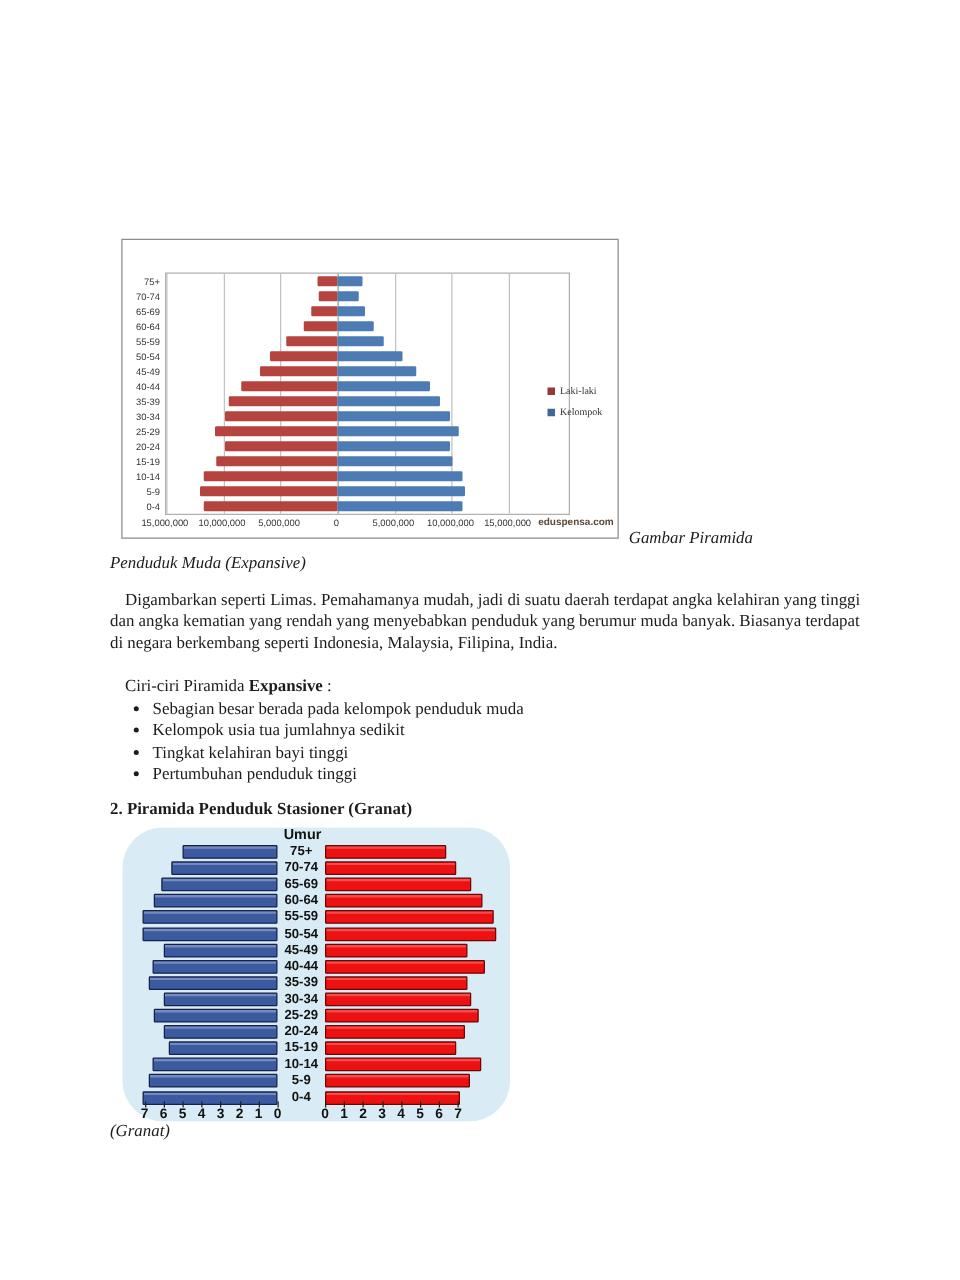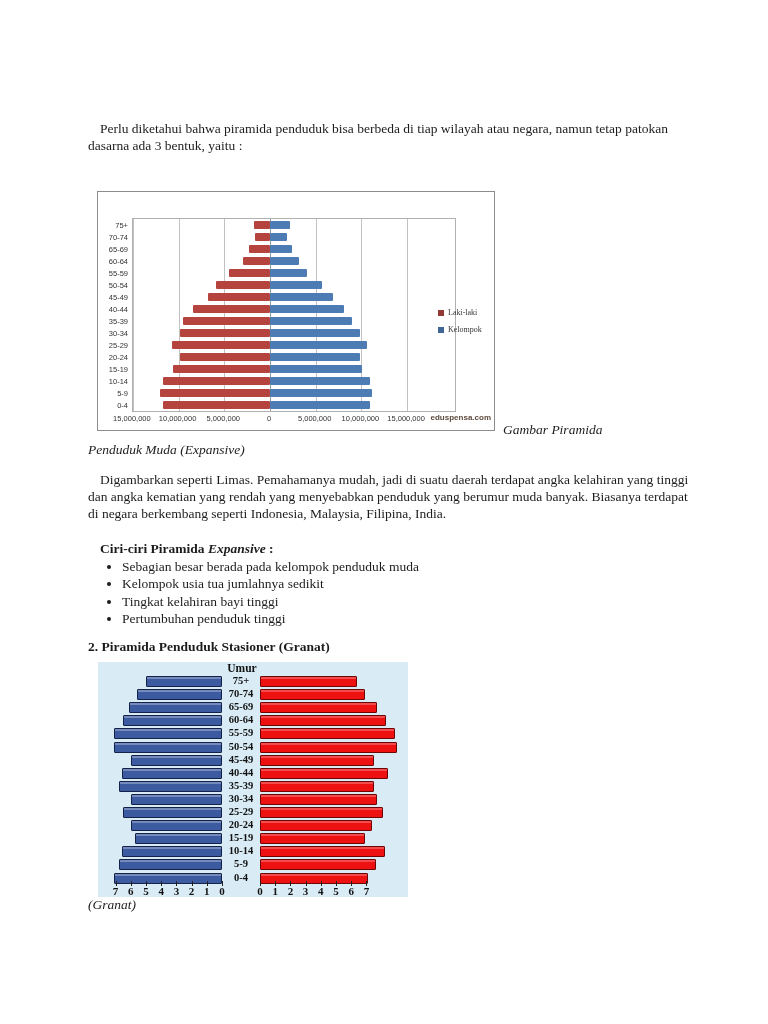--- a/index.html
+++ b/index.html
@@ -6,55 +6,54 @@
   .page{position:relative;width:768px;height:1024px;background:#ffffff;overflow:hidden;
         font-family:"Liberation Serif", serif;color:#1c1c1c;}
   .abs{position:absolute;}
   .doc-title{font-weight:bold;font-size:14.5px;letter-spacing:.2px;text-align:center;width:768px;top:88px;left:0;}
   .body-text{font-size:13.5px;line-height:17.2px;width:606px;}
   .indent{text-indent:12px;}
   .heading{font-weight:bold;font-size:13.5px;}
   .caption{font-style:italic;font-size:13.5px;}
   .bullets{margin:0;padding-left:34px;width:580px;}
   .bullets li{font-size:13.5px;line-height:17.3px;}
-  .ciri b{font-weight:bold;}
-  .ciri .it{font-style:italic;font-weight:bold;}
+  .ciri b{font-weight:normal;}
+  .ciri .it{font-weight:bold;}
 
   
   .chart1{left:97px;top:191px;width:396px;height:238px;background:#fff;border:1px solid #8c8c8c;
           font-family:"Liberation Sans", sans-serif;}
   .c1-title{position:absolute;top:6px;left:0;width:330px;text-align:center;font-weight:bold;font-size:11px;color:#111;}
   .c1-plot{position:absolute;left:34px;top:26px;width:322px;height:192px;border:1px solid #b0b0b0;background:#fff;}
   .c1-grid{position:absolute;top:0;width:1px;height:192px;background:#c2c2c2;}
   .c1-bar{position:absolute;height:8px;border-radius:1px;}
   .c1-cat{position:absolute;left:0;width:30px;text-align:right;font-size:7.5px;color:#333;}
   .c1-tick{position:absolute;top:222px;width:52px;margin-left:-26px;text-align:center;font-size:7.5px;color:#333;}
   .c1-leg{position:absolute;left:340px;top:112px;font-size:8px;color:#333;}
   .c1-leg .row{display:flex;align-items:center;height:17px;font-family:Liberation Serif, serif;}
   .c1-leg .sq{width:6px;height:6px;margin-right:4px;display:inline-block;}
   .c1-wm{position:absolute;right:3px;top:221px;font-size:8px;font-weight:bold;color:#5d4a3c;}
 
   
   .chart2{left:98px;top:662px;width:310px;height:235px;background:#d9ecf5;
-          font-family:Liberation Serif, serif;}
+          font-family:Liberation Sans, sans-serif;border-radius:32px;}
   .c2-umur{position:absolute;top:0px;left:94px;width:100px;text-align:center;font-weight:bold;font-size:11.5px;color:#111;}
   .c2-cat{position:absolute;left:124px;width:38px;text-align:center;font-weight:bold;font-size:10.5px;color:#111;}
   .c2-bar{position:absolute;height:11px;border-radius:1px;box-sizing:border-box;}
   .c2-bar.l{background:#3c5aa0;border:1px solid #14224a;box-shadow:inset 0 2px 0 rgba(255,255,255,.30);}
   .c2-bar.r{background:#ee1111;border:1px solid #6e0404;box-shadow:inset 0 2px 0 rgba(255,255,255,.25);}
   .c2-tickmark{position:absolute;width:1px;height:5px;background:#222;top:219px;}
   .c2-digit{position:absolute;top:223px;width:14px;margin-left:-7px;text-align:center;font-weight:bold;font-size:11px;color:#111;}
 </style>
 </head>
 <body>
 
 <div class="page">
 
 
-  <div class="abs body-text indent" style="left:88px;top:120px;">Perlu diketahui bahwa piramida penduduk bisa berbeda di tiap wilayah atau negara, namun tetap patokan dasarna ada 3 bentuk, yaitu :</div>
 
 
   <div class="abs chart1" id="chart1">
     <div class="c1-plot" id="c1plot">
         <div class="c1-grid" style="left: -0.1px;"></div>
         <div class="c1-grid" style="left: 45.6px;"></div>
         <div class="c1-grid" style="left: 91.3px;"></div>
         <div class="c1-grid" style="left: 137px; background: rgb(154, 154, 154);"></div>
         <div class="c1-grid" style="left: 182.7px;"></div>
         <div class="c1-grid" style="left: 228.4px;"></div>

